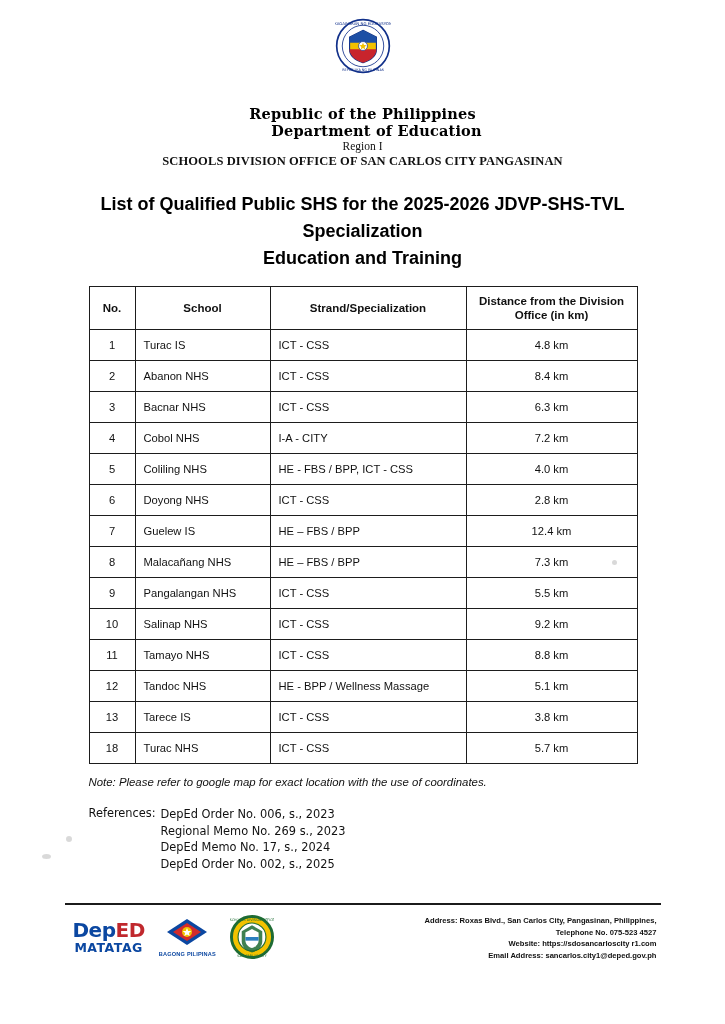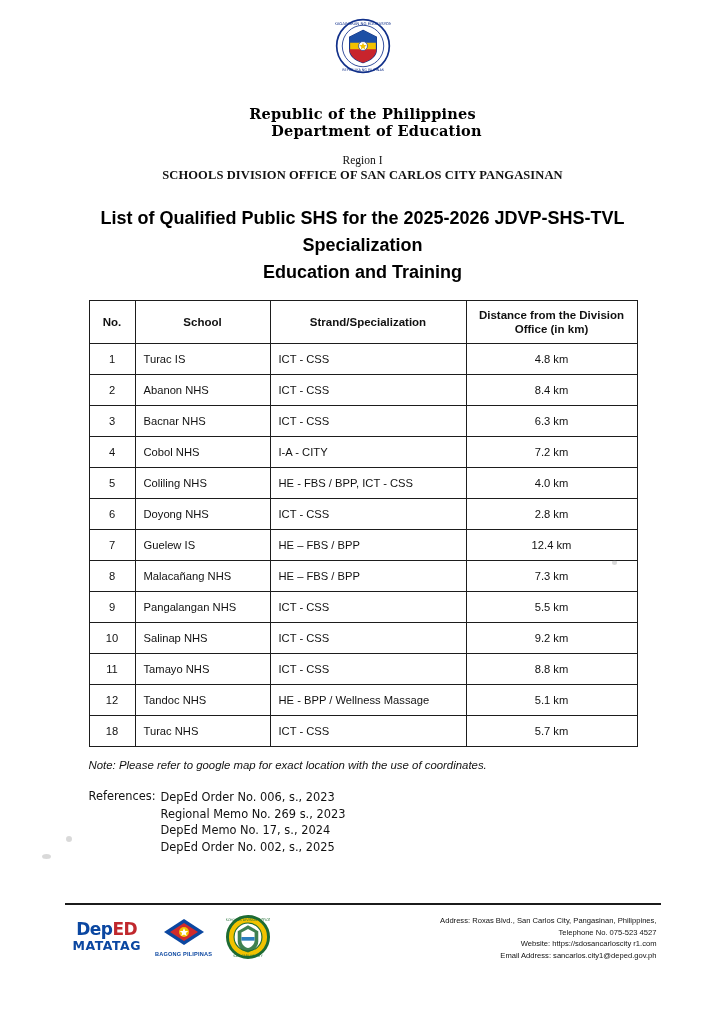--- a/index.html
+++ b/index.html
@@ -38,21 +38,21 @@
     font-family: "DejaVu Serif", serif;
     font-weight: bold;
     color: #000;
     line-height: 1.15;
   }
   .rep-line { font-size: 14.5px; letter-spacing: 0.2px; margin-top: 32px; }
   .dept-line { font-size: 14.5px; letter-spacing: 0.2px; padding-left: 28px; }
   .region-line {
     font-family: "Liberation Serif", serif;
     font-size: 11.5px;
-    margin-top: 15px;
+    margin-top: 1px;
   }
   .division-line {
     font-family: "Liberation Serif", serif;
     font-size: 12.5px;
     font-weight: bold;
     margin-top: 2px;
     letter-spacing: 0.1px;
   }
 
   
@@ -152,21 +152,21 @@
     display: flex;
     align-items: center;
     gap: 14px;
     padding-left: 8px;
   }
   .deped-logo {
     text-align: center;
     line-height: 1;
   }
   .deped-word {
-    font-size: 17px;
+    font-size: 20px;
     font-weight: bold;
     letter-spacing: -0.5px;
     font-family: "DejaVu Sans", sans-serif;
   }
   .deped-word .d1 { color: #0b47a1; }
   .deped-word .d2 { color: #c0282d; }
   .matatag {
     margin-top: 2px;
     font-size: 12.5px;
     font-weight: bold;
@@ -182,21 +182,21 @@
     font-size: 5.6px;
     font-weight: bold;
     color: #0b47a1;
     margin-top: 2px;
     letter-spacing: 0.2px;
   }
   .footer-contact {
     text-align: right;
     font-size: 7.6px;
     line-height: 1.55;
-    font-weight: normal;
+    font-weight: bold;
     color: #111;
     padding-right: 4px;
   }
 
   .smudge {
     position: absolute;
     width: 8px;
     height: 8px;
     background: rgba(120,120,120,0.28);
     border-radius: 50%;
@@ -311,20 +311,26 @@
             <td class="c-no">11</td>
             <td class="c-school">Tamayo NHS</td>
             <td class="c-strand">ICT - CSS</td>
             <td class="c-dist">8.8 km</td>
           </tr>
           <tr>
             <td class="c-no">12</td>
             <td class="c-school">Tandoc NHS</td>
             <td class="c-strand">HE - BPP / Wellness Massage</td>
             <td class="c-dist">5.1 km</td>
+          </tr>
+          <tr>
+            <td class="c-no">13</td>
+            <td class="c-school">Tarece IS</td>
+            <td class="c-strand">ICT - CSS</td>
+            <td class="c-dist">3.8 km</td>
           </tr>
           <tr>
             <td class="c-no">18</td>
             <td class="c-school">Turac NHS</td>
             <td class="c-strand">ICT - CSS</td>
             <td class="c-dist">5.7 km</td>
           </tr>
         </tbody>
     </table>
   </div>

